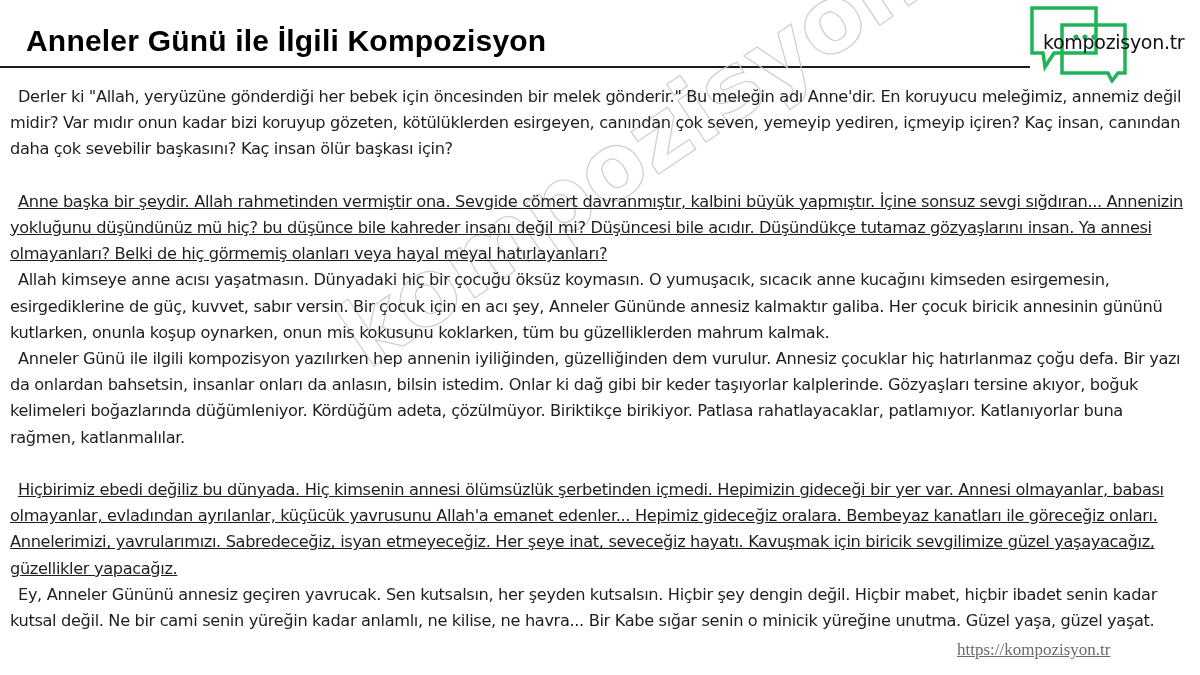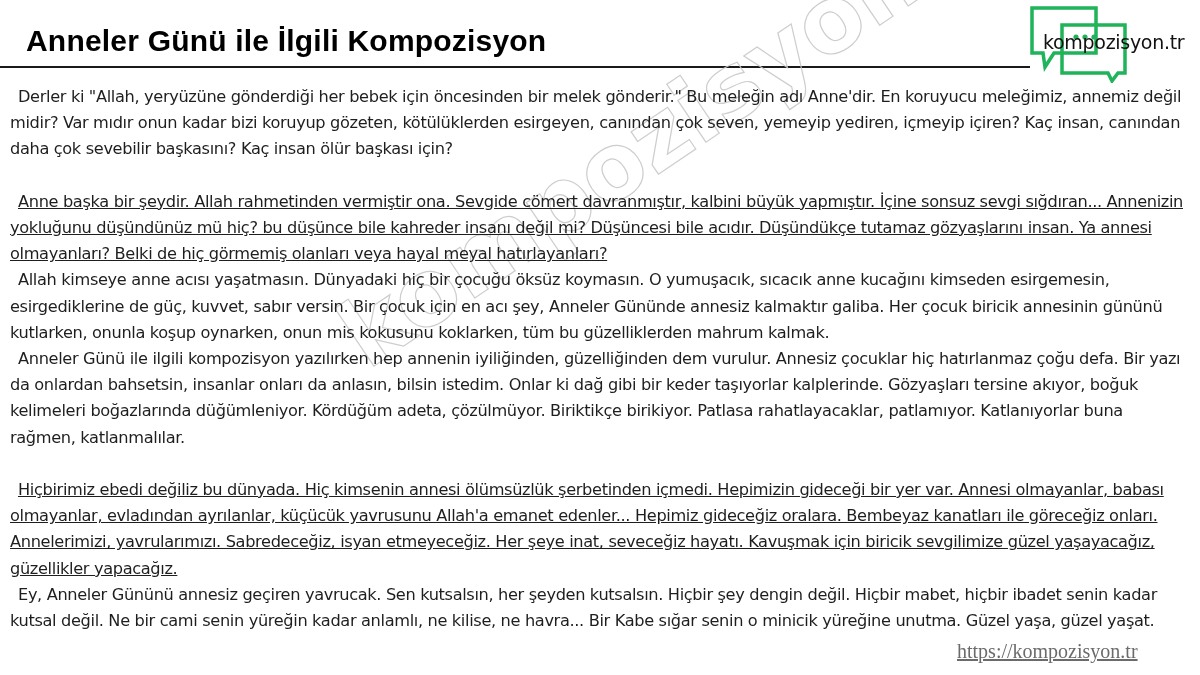--- a/index.html
+++ b/index.html
@@ -38,21 +38,21 @@
   .watermark {
     position: absolute; left: 320px; top: 300px;
     font-family: "DejaVu Sans", sans-serif; font-weight: bold;
     font-size: 92px; color: transparent;
     -webkit-text-stroke: 1.2px #c8c8c8;
     transform: rotate(-34deg); transform-origin: left top;
     white-space: nowrap; pointer-events: none; opacity: 0.9;
   }
   .source-link {
     position: absolute; left: 957px; top: 640px;
-    font-family: "Liberation Serif", serif; font-size: 20px;
+    font-family: "Liberation Serif", serif; font-size: 17px;
     color: #6b6b6b; text-decoration: underline;
   }
 </style>
 </head>
 <body>
 
 <h1 class="page-title">Anneler Günü ile İlgili Kompozisyon</h1>
 <div class="title-rule"></div>
 
 <div class="logo">

